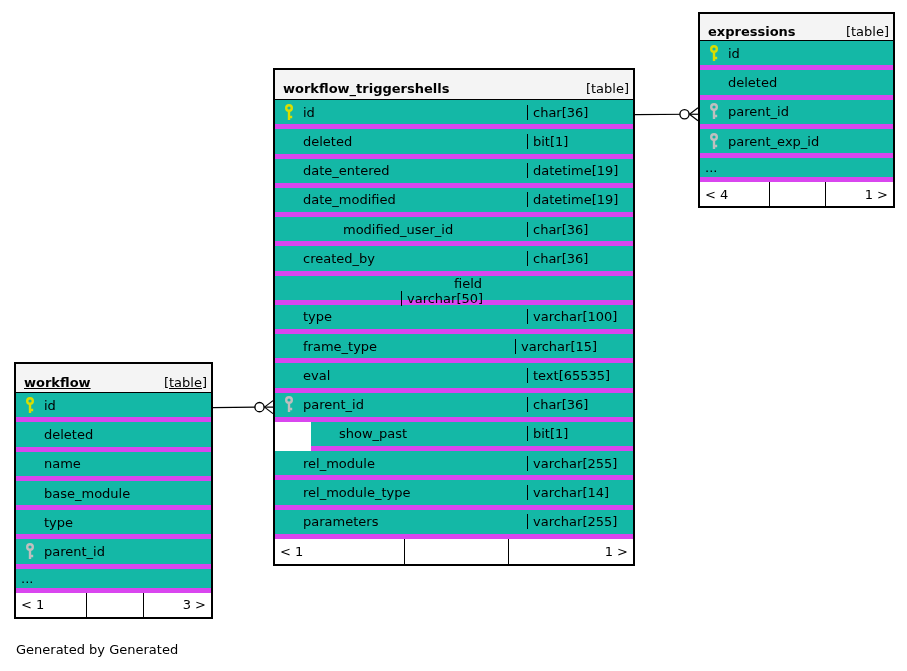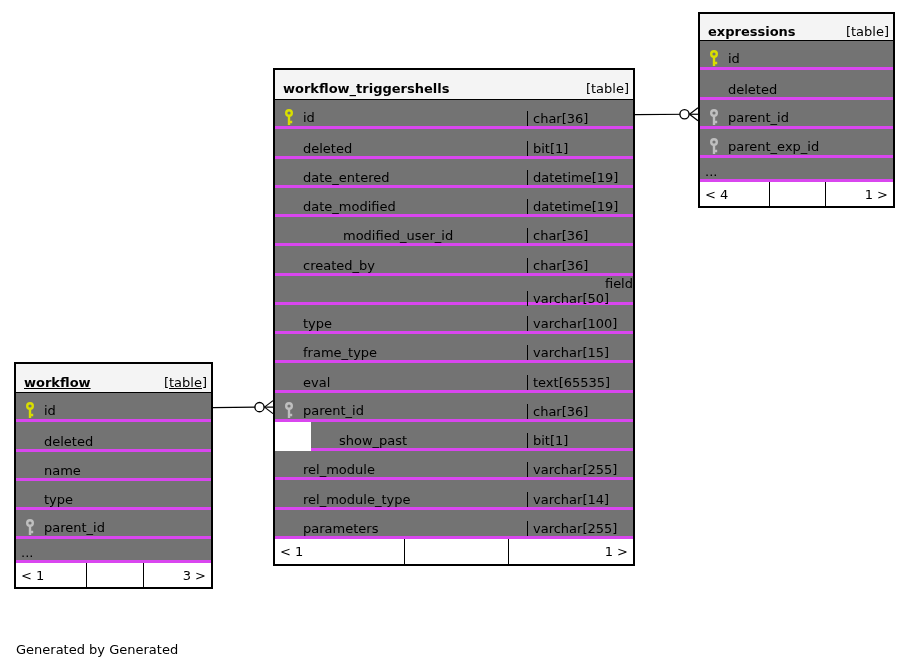--- a/index.html
+++ b/index.html
@@ -39,24 +39,24 @@
     border-bottom: 1px solid #000000;
     padding: 8px 4px 0 8px;
     box-sizing: border-box;
     white-space: nowrap;
     gap: 21px;
   }
   .etitle { font-weight: bold; }
   .ebadge { font-weight: normal; }
   .erow {
     display: flex;
-    align-items: flex-end;
-    border-bottom: 3px solid #d946ef;
-    box-sizing: border-box;
-    background: #737373;
+    align-items: center;
+    border-bottom: 5px solid #d946ef;
+    box-sizing: border-box;
+    background: #14b8a6;
     white-space: nowrap;
   }
   .colname {
     flex: 1 1 auto;
     display: flex;
     align-items: center;
     padding-left: 9px;
     min-width: 0;
   }
   .keyslot {
@@ -183,21 +183,21 @@
             <span class="keyslot"></span>
             <span>type</span>
           </div>
           <div class="coltype" style="width: 106px;">varchar[100]</div>
         </div>
         <div class="erow" style="height: 29.25px;">
           <div class="colname">
             <span class="keyslot"></span>
             <span>frame_type</span>
           </div>
-          <div class="coltype" style="width: 106px;">varchar[15]</div>
+          <div class="coltype" style="width: 118px;">varchar[15]</div>
         </div>
         <div class="erow" style="height: 29.25px;">
           <div class="colname">
             <span class="keyslot"></span>
             <span>eval</span>
           </div>
           <div class="coltype" style="width: 106px;">text[65535]</div>
         </div>
         <div class="erow" style="height: 29.25px;">
           <div class="colname">
@@ -317,20 +317,26 @@
         <div class="erow" style="height: 29.3px;">
           <div class="colname">
             <span class="keyslot"></span>
             <span>deleted</span>
           </div>
         </div>
         <div class="erow" style="height: 29.3px;">
           <div class="colname">
             <span class="keyslot"></span>
             <span>name</span>
+          </div>
+        </div>
+        <div class="erow" style="height: 29.3px;">
+          <div class="colname">
+            <span class="keyslot"></span>
+            <span>base_module</span>
           </div>
         </div>
         <div class="erow" style="height: 29.3px;">
           <div class="colname">
             <span class="keyslot"></span>
             <span>type</span>
           </div>
         </div>
         <div class="erow" style="height: 29.3px;">
           <div class="colname">

